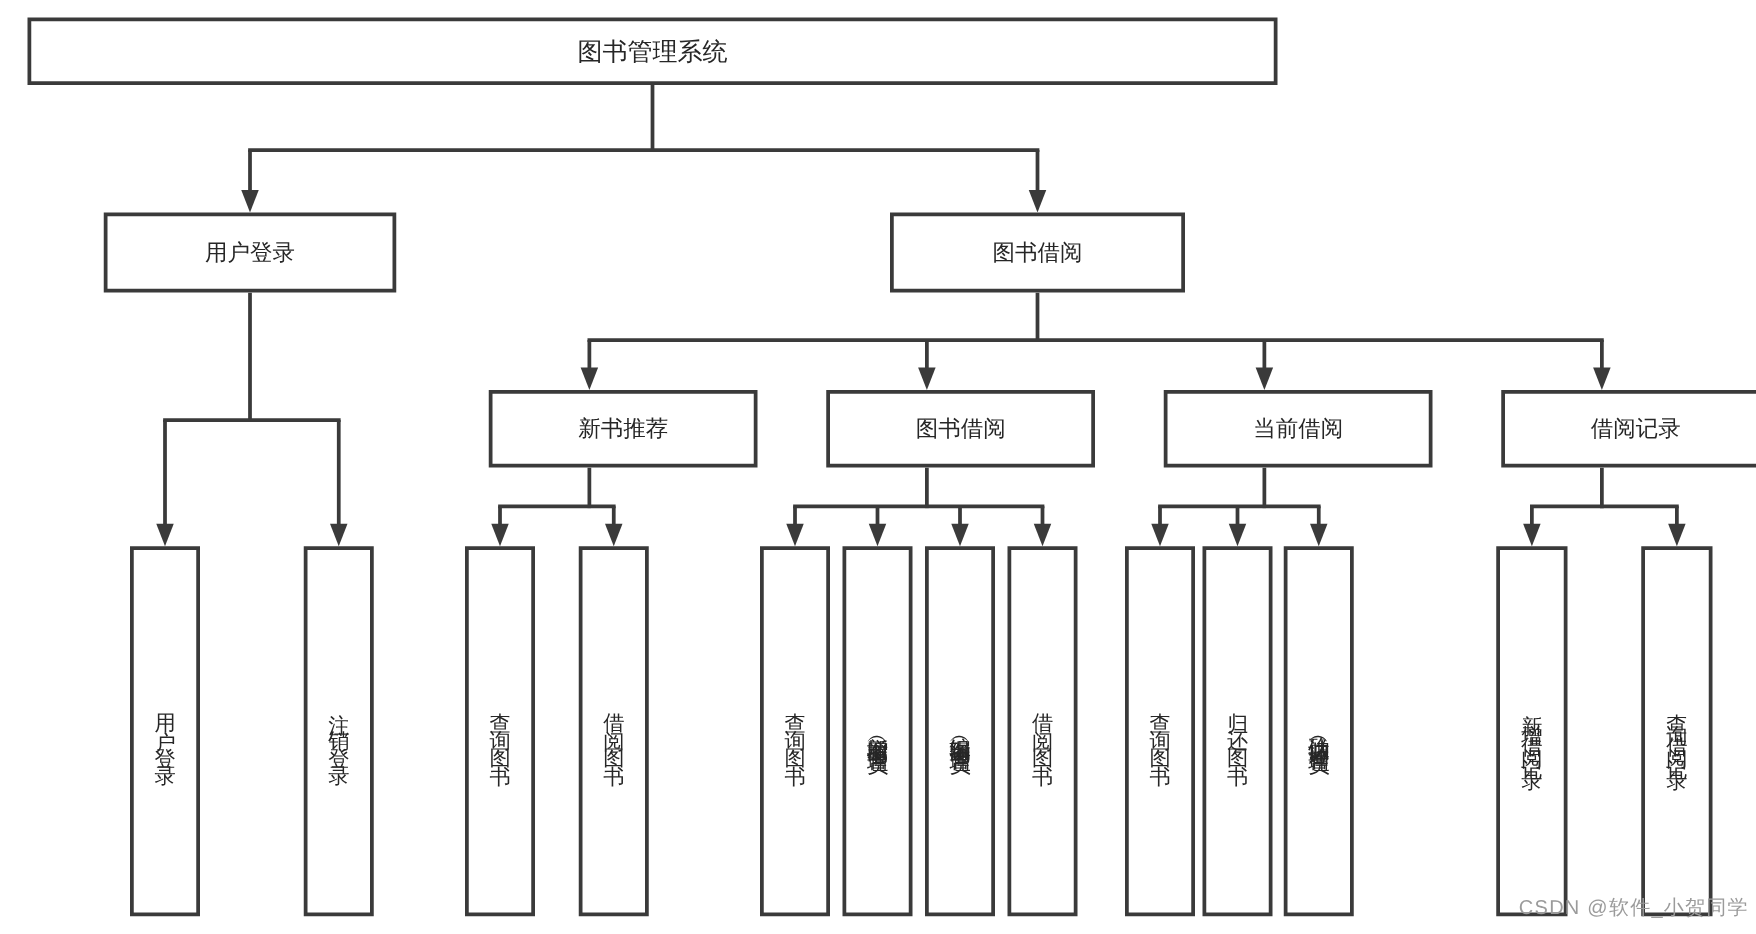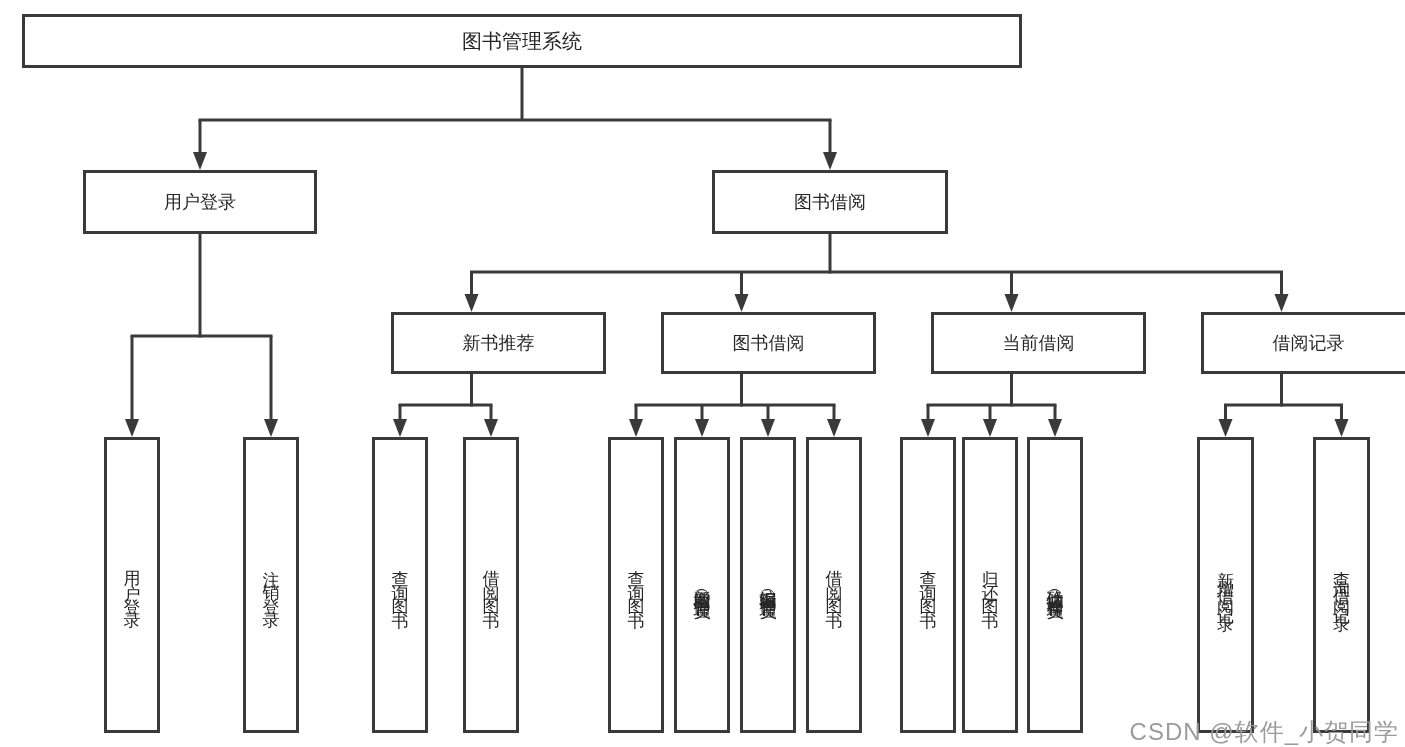--- a/index.html
+++ b/index.html
@@ -27,21 +27,21 @@
   .leaf{top:437px;height:296px;width:56px;}
   .leaf .vtxt{
     writing-mode:vertical-rl;text-orientation:mixed;
     font-size:17px;line-height:1;color:var(--text);white-space:nowrap;
   }
   .v-short .vtxt{letter-spacing:14px;}
   .v-mid   .vtxt{letter-spacing:9px;}
   .v-long  .vtxt{letter-spacing:2px;}
   #watermark{
     position:absolute;top:716px;right:6px;
-    font-size:24px;color:var(--wm);letter-spacing:1px;margin-left:40px;
+    font-size:16px;color:var(--wm);letter-spacing:1px;margin-left:40px;
   }
 </style>
 </head>
 <body>
 
 <div id="canvas">
 
   <svg id="wires" viewBox="0 0 1405 747" xmlns="http://www.w3.org/2000/svg">
     <g>
       <line x1="522" y1="68" x2="522" y2="120"></line>

